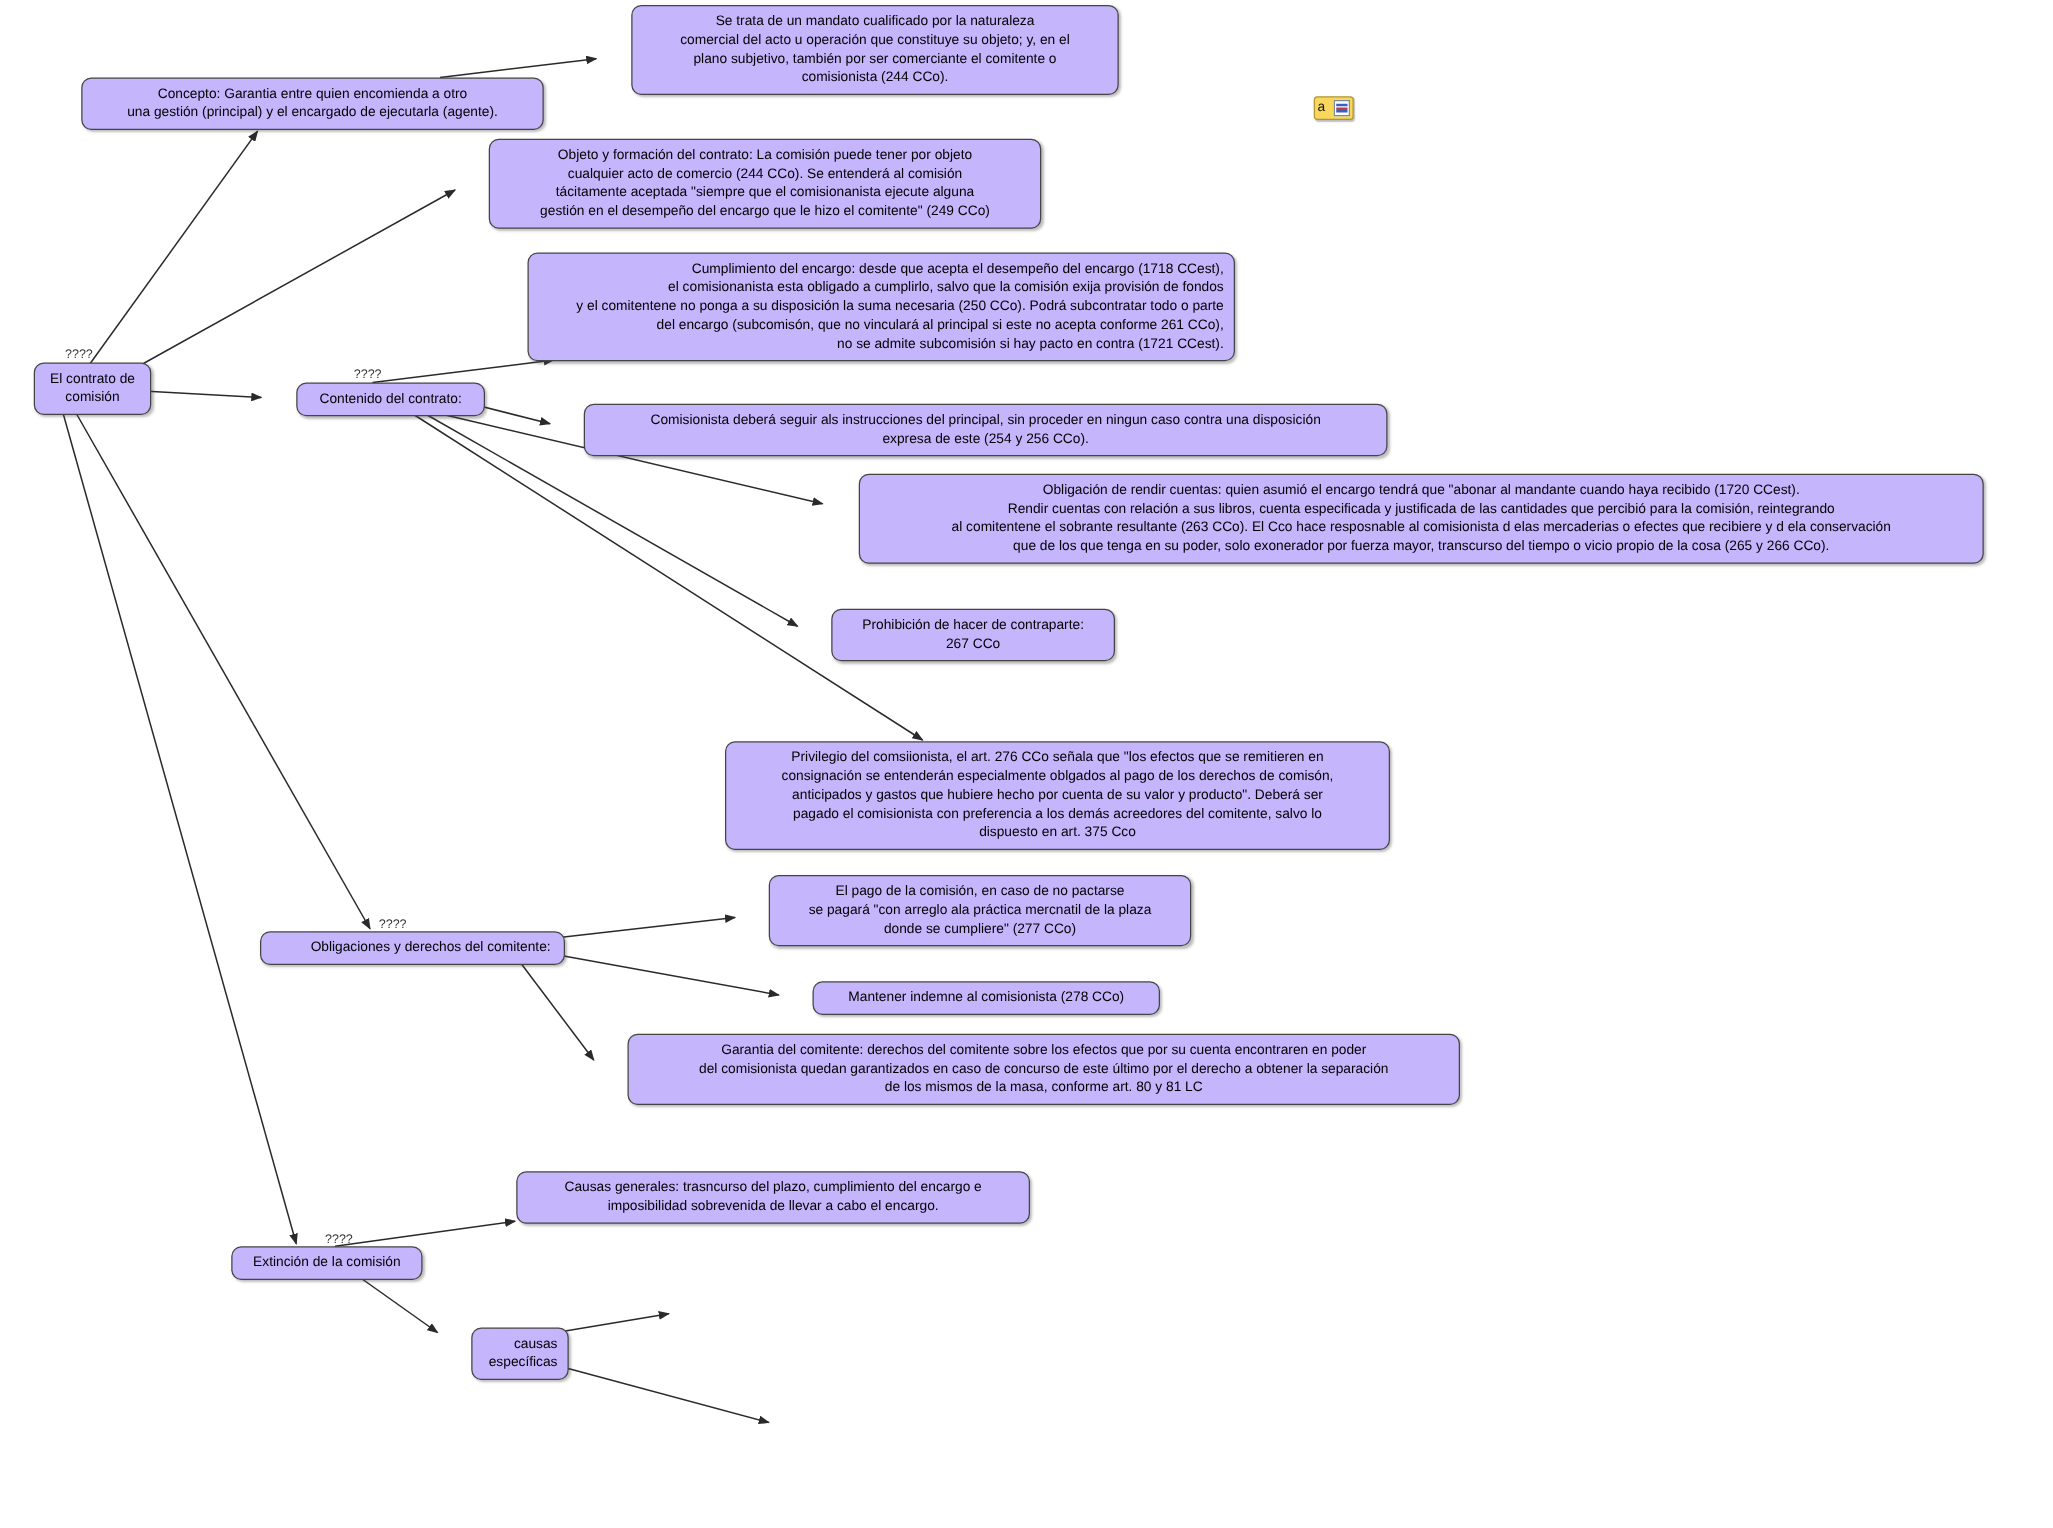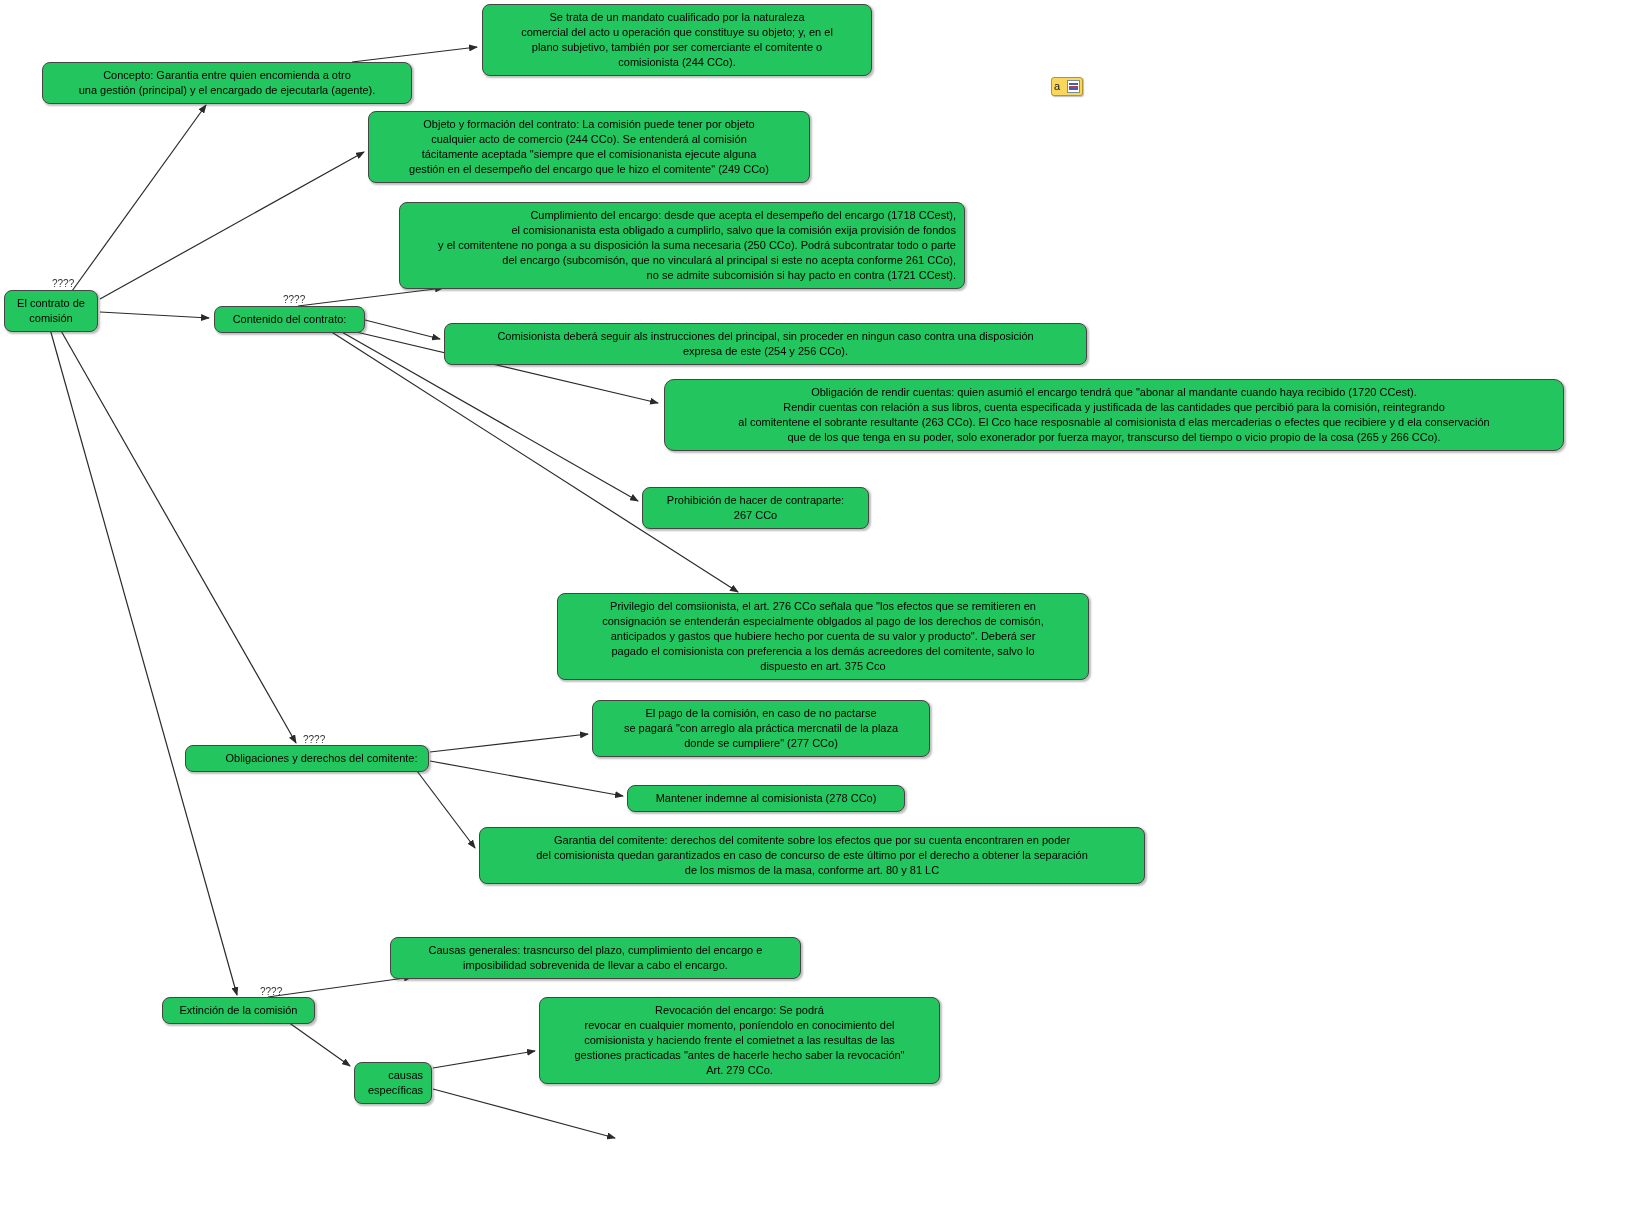--- a/index.html
+++ b/index.html
@@ -18,30 +18,31 @@
   #edges {
     position: absolute;
     left: 0;
     top: 0;
     width: 1642px;
     height: 1222px;
   }
   .node {
     position: absolute;
     box-sizing: border-box;
-    background: #22c55e;
+    background: #c4b5fd;
     border: 1px solid #454545;
     border-radius: 8px;
     padding: 5px 8px;
     font-size: 11px;
     line-height: 15px;
     color: #000000;
     text-align: center;
     white-space: pre-line;
     box-shadow: 1.5px 1.5px 2px rgba(70,70,70,0.35);
+    margin-left: 23px;
   }
   .link-label {
     position: absolute;
     font-size: 10px;
     line-height: 12px;
     color: #333333;
   }
   .res-icon {
     position: absolute;
     left: 1051px;
@@ -136,21 +137,21 @@
 el comisionanista esta obligado a cumplirlo, salvo que la comisión exija provisión de fondos
 y el comitentene no ponga a su disposición la suma necesaria (250 CCo). Podrá subcontratar todo o parte
 del encargo (subcomisón, que no vinculará al principal si este no acepta conforme 261 CCo),
 no se admite subcomisión si hay pacto en contra (1721 CCest).</div>
 
   <div class="node" style="left:214px; top:306px; width:151px;">Contenido del contrato:</div>
 
   <div class="node" style="left:444px; top:323px; width:643px;">Comisionista deberá seguir als instrucciones del principal, sin proceder en ningun caso contra una disposición
 expresa de este (254 y 256 CCo).</div>
 
-  <div class="node" style="left:664px; top:379px; width:900px;border-radius:10px;">Obligación de rendir cuentas: quien asumió el encargo tendrá que "abonar al mandante cuando haya recibido (1720 CCest).
+  <div class="node" style="left:664px; top:379px; width:900px;">Obligación de rendir cuentas: quien asumió el encargo tendrá que "abonar al mandante cuando haya recibido (1720 CCest).
 Rendir cuentas con relación a sus libros, cuenta especificada y justificada de las cantidades que percibió para la comisión, reintegrando
 al comitentene el sobrante resultante (263 CCo). El Cco hace resposnable al comisionista d elas mercaderias o efectes que recibiere y d ela conservación
 que de los que tenga en su poder, solo exonerador por fuerza mayor, transcurso del tiempo o vicio propio de la cosa (265 y 266 CCo).</div>
 
   <div class="node" style="left:642px; top:487px; width:227px;">Prohibición de hacer de contraparte:
 267 CCo</div>
 
   <div class="node" style="left:557px; top:593px; width:532px;">Privilegio del comsiionista, el art. 276 CCo señala que "los efectos que se remitieren en
 consignación se entenderán especialmente oblgados al pago de los derechos de comisón,
 anticipados y gastos que hubiere hecho por cuenta de su valor y producto". Deberá ser
@@ -167,25 +168,20 @@
 
   <div class="node" style="left:479px; top:827px; width:666px;">Garantia del comitente: derechos del comitente sobre los efectos que por su cuenta encontraren en poder
 del comisionista quedan garantizados en caso de concurso de este último por el derecho a obtener la separación
 de los mismos de la masa, conforme art. 80 y 81 LC</div>
 
   <div class="node" style="left:390px; top:937px; width:411px;">Causas generales: trasncurso del plazo, cumplimiento del encargo e
 imposibilidad sobrevenida de llevar a cabo el encargo.</div>
 
   <div class="node" style="left:162px; top:997px; width:153px;">Extinción de la comisión</div>
 
-  <div class="node" style="left:539px; top:997px; width:401px;">Revocación del encargo: Se podrá
-revocar en cualquier momento, poníendolo en conocimiento del
-comisionista y haciendo frente el comietnet a las resultas de las
-gestiones practicadas "antes de hacerle hecho saber la revocación"
-Art. 279 CCo.</div>
 
   <div class="node" style="left:354px; top:1062px; width:78px;text-align:right;">causas
 específicas</div>
 
 
   <span class="link-label" style="left:52px; top:278px;">????</span>
   <span class="link-label" style="left:283px; top:294px;">????</span>
   <span class="link-label" style="left:303px; top:734px;">????</span>
   <span class="link-label" style="left:260px; top:986px;">????</span>
 

